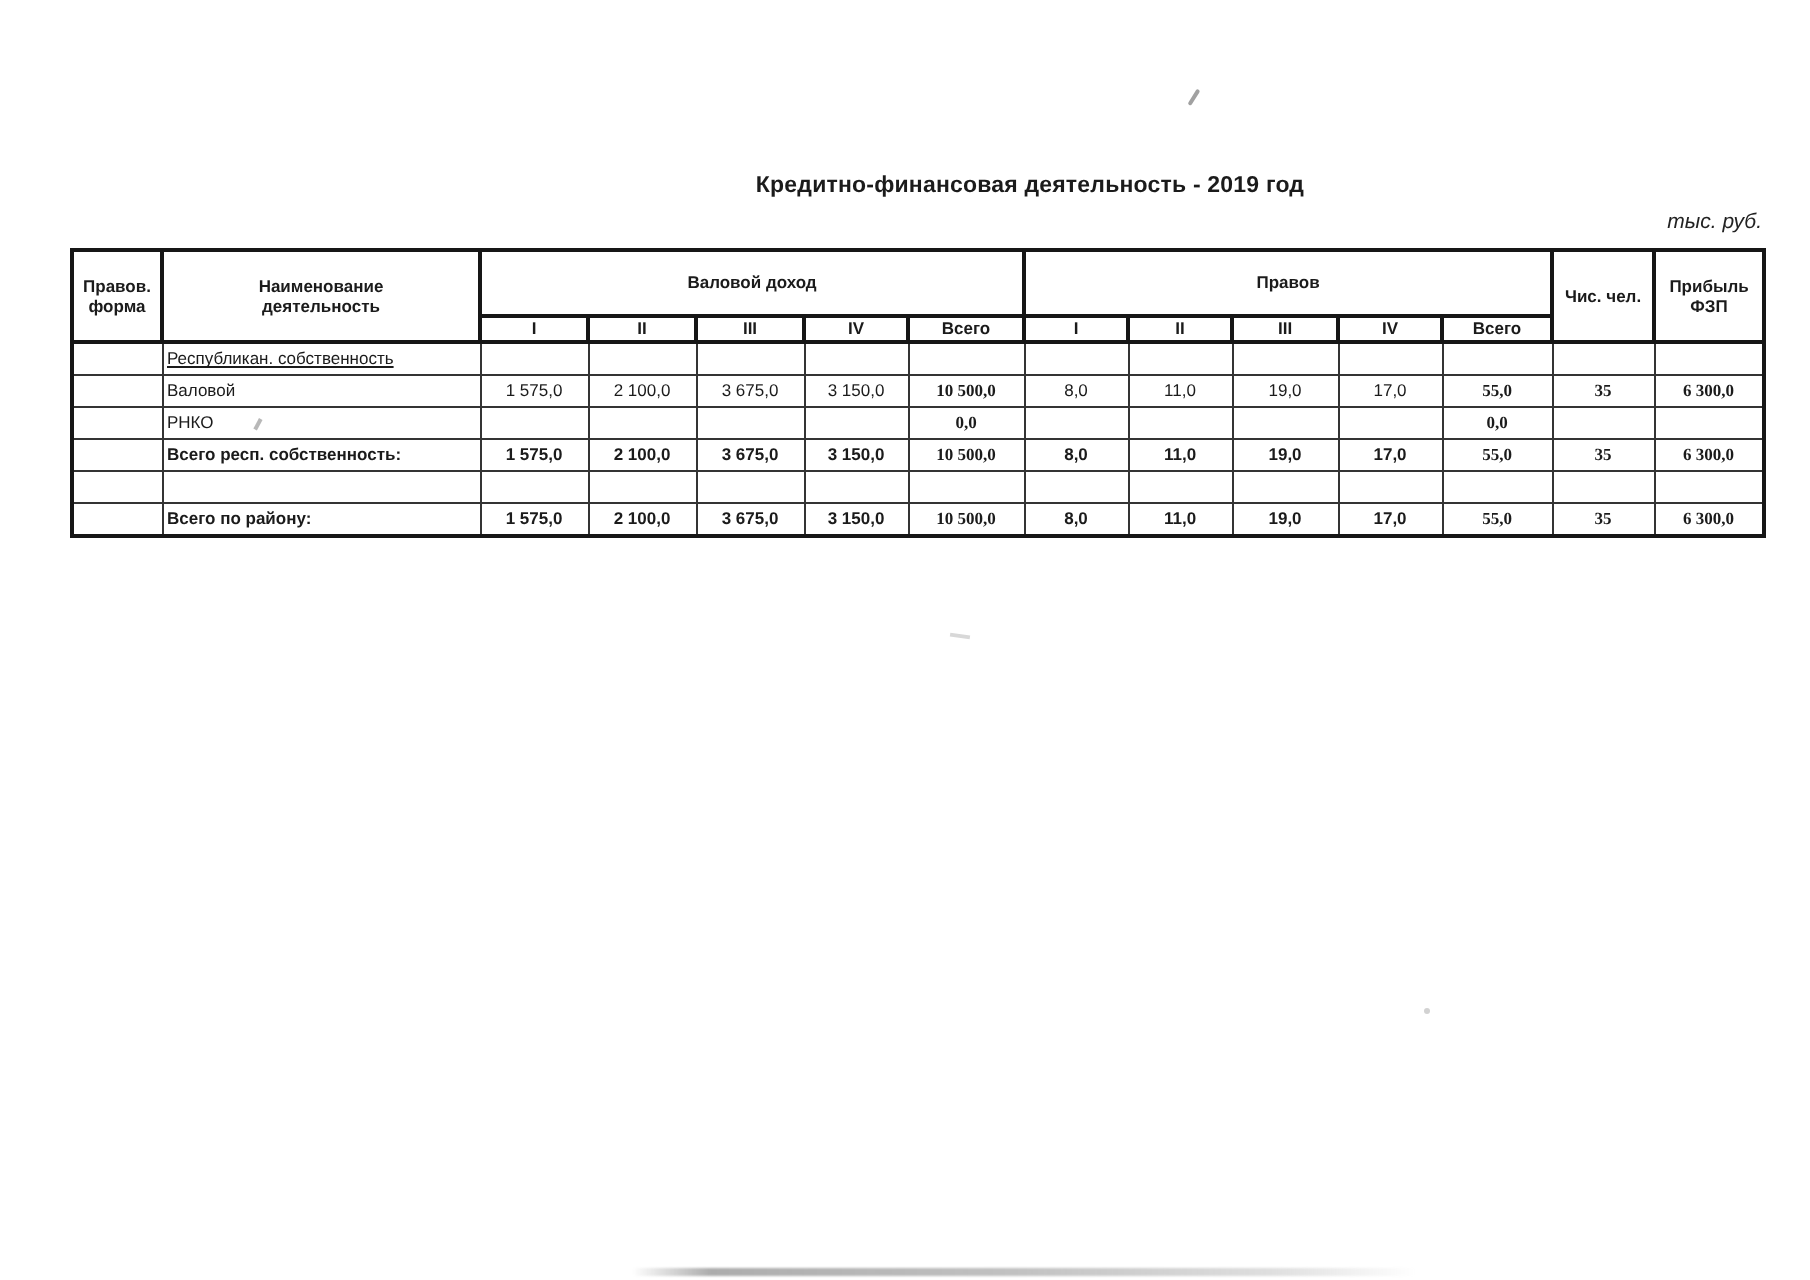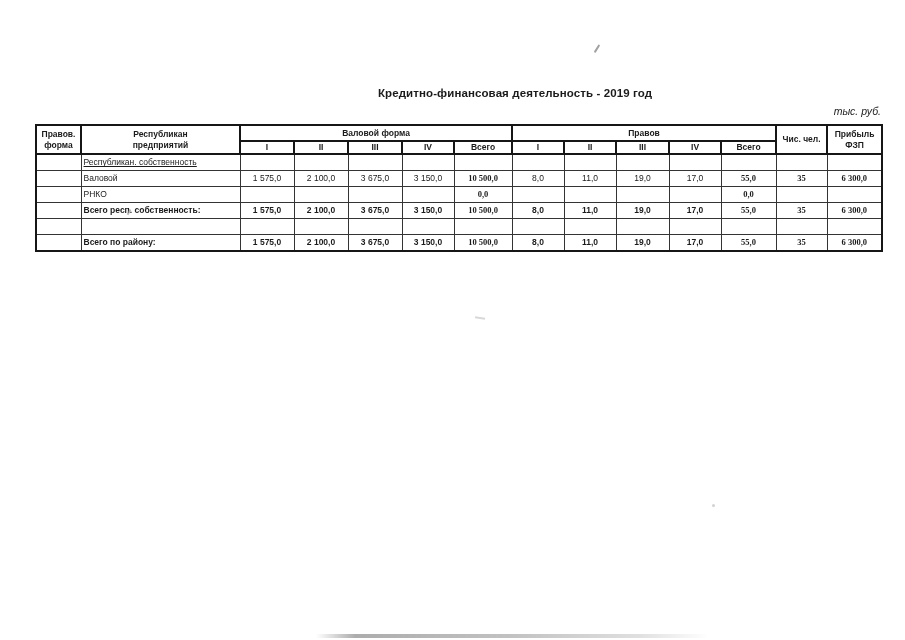--- a/index.html
+++ b/index.html
@@ -23,21 +23,21 @@
     font-size:8.5px;line-height:1.2;
   }
   table.report th{
     border:2px solid #161616;font-weight:bold;padding:0 1px;
     text-align:center;vertical-align:middle;font-size:8.5px;
   }
   table.report td{
     border:1px solid #343434;padding:0 2px;height:15px;vertical-align:middle;
     font-size:8.5px;
   }
-  tr.hdr-top{height:16px;}
+  tr.hdr-top{height:33px;}
   tr.hdr-periods{height:13px;}
   tr.body-row{height:15px;padding-left:40px;}
   tr.body-row:last-child td{border-bottom:2px solid #161616;}
   .wrap-narrow{display:inline-block;max-width:112px;}
   .num{text-align:center;white-space:nowrap;}
   .name-cell{text-align:left;padding-left:3px;white-space:nowrap;overflow:hidden;}
   .section-name{text-decoration:underline;padding-left:13px;font-weight:normal;}
   .total-col{font-weight:bold;font-family:Liberation Serif, serif;}
   tr.total-row td{font-weight:bold;}
   
@@ -79,22 +79,22 @@
       <col style="width:52px">
       <col style="width:53px">
       <col style="width:52px">
       <col style="width:55px">
     <col style="width:51px">
       <col style="width:55px">
   </colgroup>
   <thead>
     <tr class="hdr-top">
       <th rowspan="2">Правов. форма</th>
-      <th rowspan="2"><span class="wrap-narrow">Республикан предприятий</span></th>
-      <th colspan="5">Валовой форма</th>
+      <th rowspan="2"><span class="wrap-narrow">Наименование деятельность</span></th>
+      <th colspan="5">Валовой доход</th>
       <th colspan="5">Правов</th>
       <th rowspan="2">Чис. чел.</th>
       <th rowspan="2">Прибыль ФЗП</th>
     </tr>
     <tr class="hdr-periods">
       <th>I</th>
       <th>II</th>
       <th>III</th>
       <th>IV</th>
       <th>Всего</th>

